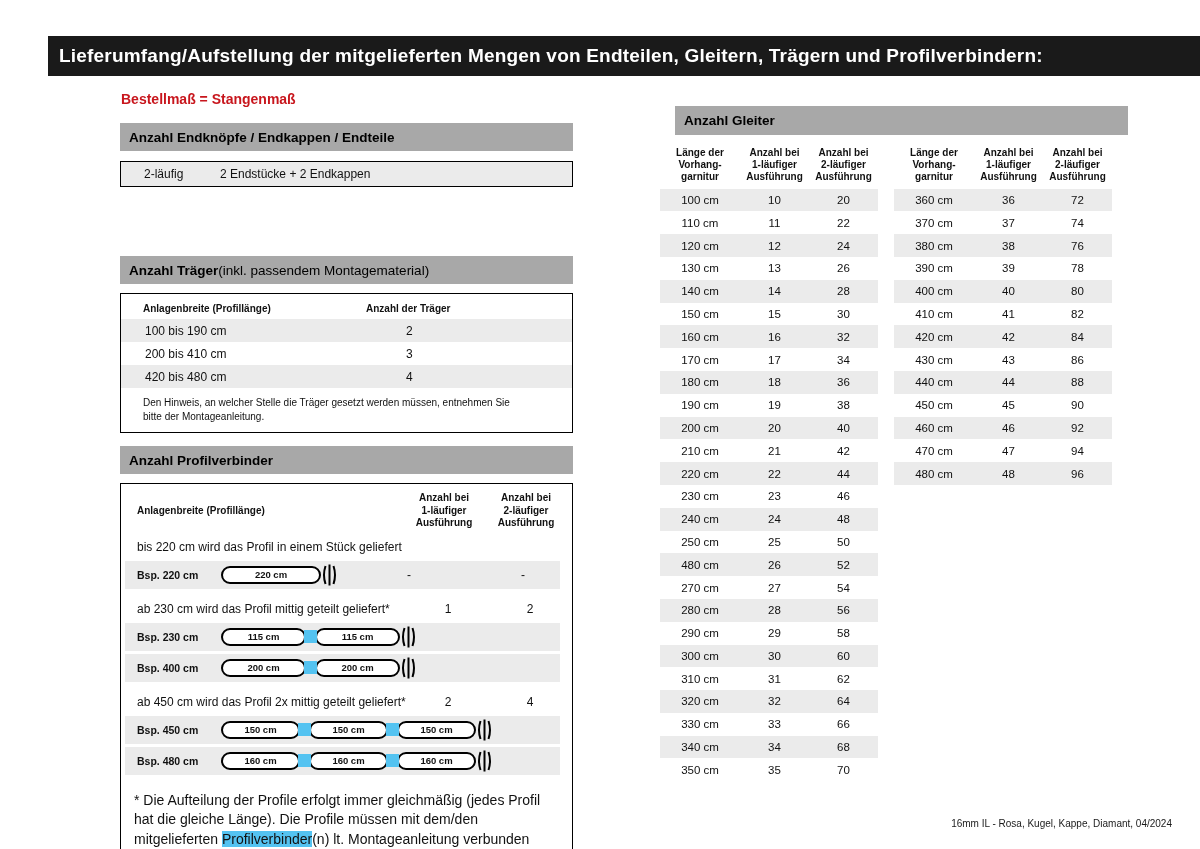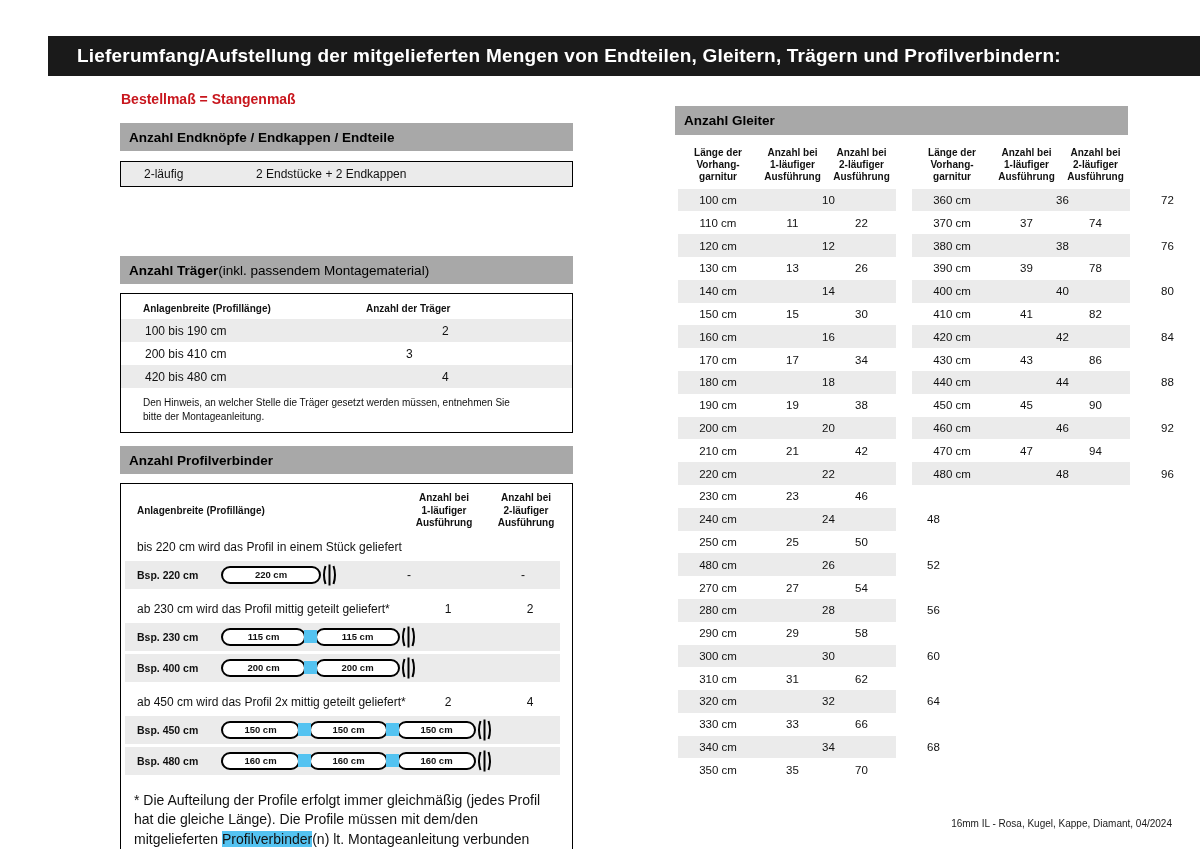--- a/index.html
+++ b/index.html
@@ -4,35 +4,35 @@
 <style>
   :root{
     --black:#1a1a1a; --red:#c8161d; --bar:#a8a8a8; --stripe:#ebebeb; --blue:#54c3f1;
   }
   *{ margin:0; padding:0; box-sizing:border-box; }
   body{ font-family:"Liberation Sans", sans-serif; background:#ffffff; color:#111; }
   .page{ position:relative; width:1200px; height:849px; background:#fff; overflow:hidden; }
 
   .topbar{ position:absolute; left:48px; top:36px; width:1152px; height:40px;
     background:var(--black); color:#fff; display:flex; align-items:center;
-    padding-left:29px; font-size:19px; font-weight:bold; letter-spacing:.2px; }
+    padding-left:11px; font-size:19px; font-weight:bold; letter-spacing:.2px; }
 
   .subtitle{ position:absolute; left:121px; top:91px; color:var(--red);
     font-weight:bold; font-size:14px; }
 
   .bar{ position:absolute; width:453px; height:28px; background:var(--bar);
     display:flex; align-items:center; padding-left:9px; font-size:13.5px; color:#000; }
   .bar b{ font-weight:bold; }
   #bar-endteile{ left:120px; top:123px; }
   #bar-traeger{ left:120px; top:256px; }
   #bar-pv{ left:120px; top:446px; }
   #bar-gleiter{ left:675px; top:106px; height:29px; }
 
   .tbl{ position:absolute; width:453px; border:1px solid #000; background:#fff; }
-  .shade{ background:var(--stripe);gap:36px; }
+  .shade{ background:var(--stripe); }
 
   
   #tbl-endteile{ left:120px; top:161px; }
   .et-row{ display:grid; grid-template-columns:76px 1fr; height:24px;
     align-items:center; padding-left:23px; font-size:12px; }
 
   
   #tbl-traeger{ left:120px; top:293px; padding-bottom:2px; }
   .tr-head{ display:grid; grid-template-columns:223px 1fr; padding:9px 0 5px 22px;
     font-size:10px; font-weight:bold; }
@@ -60,21 +60,21 @@
   .segment{ height:18px; border:2px solid #000; border-radius:9px; background:#fff;
     display:flex; align-items:center; justify-content:center; font-size:9.5px;
     font-weight:bold; position:relative; z-index:1; }
   .connector{ width:13px; height:13px; background:var(--blue); margin:0 -2px;
     position:relative; z-index:2; }
   .endcap{ margin-left:1px; display:flex; align-items:center; }
   .pv-foot{ padding:8px 12px 8px 13px; font-size:14px; line-height:1.4; }
   .hl{ background:var(--blue); }
 
   
-  .gleiter-wrap{ position:absolute; left:678px; top:147px; display:flex; gap:16px; }
+  .gleiter-wrap{ position:absolute; left:660px; top:147px; display:flex; gap:16px; }
   .gtable{ width:218px; }
   .ghead{ display:grid; grid-template-columns:80px 69px 69px; margin-bottom:5px; }
   .ghead > div{ font-size:10px; font-weight:bold; text-align:center;
     white-space:pre-line; line-height:1.22; }
   .grow{ display:grid; grid-template-columns:80px 69px 69px; height:22.8px;
     align-items:center; text-align:center; font-size:11.5px; }
 
   .footer{ position:absolute; top:818px; right:28px; font-size:10px; color:#1a1a1a; }
 </style>
 </head>

